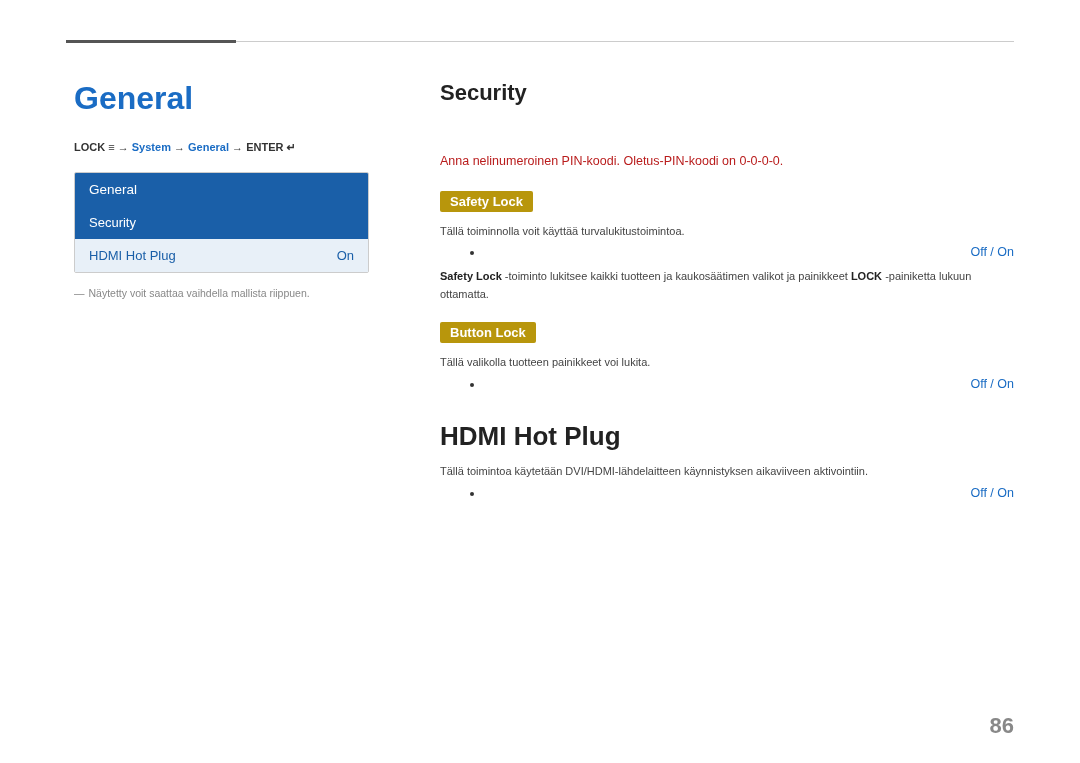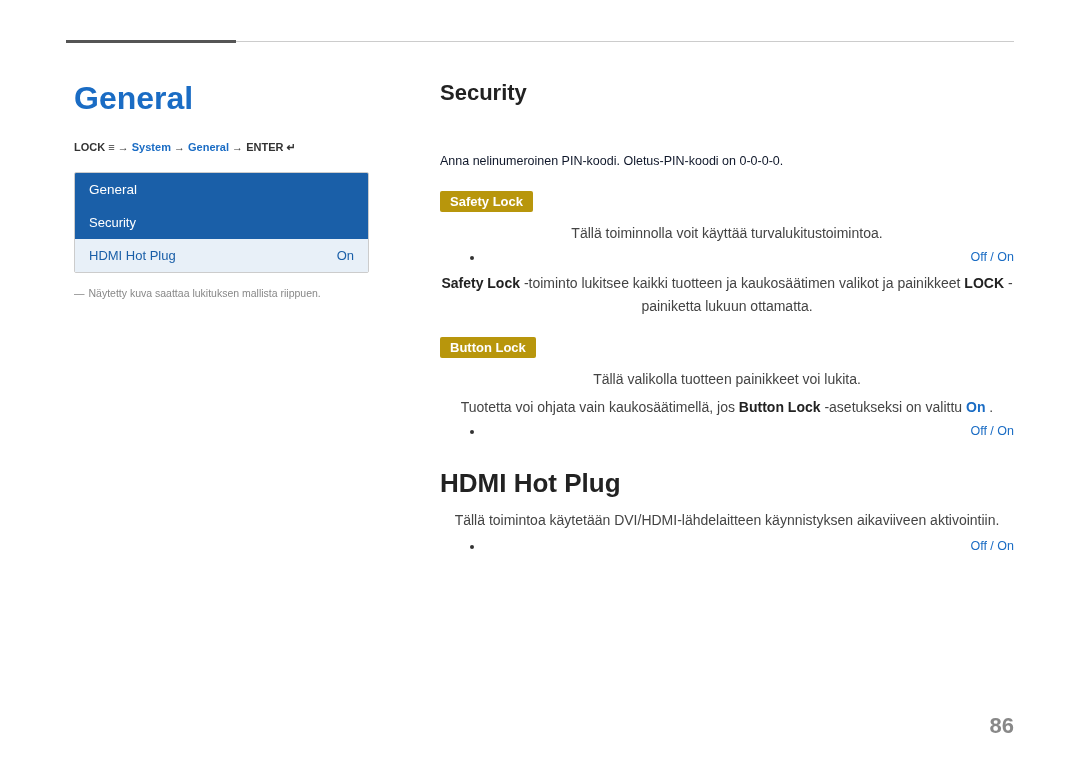--- a/index.html
+++ b/index.html
@@ -131,44 +131,43 @@
     }
 
     .section-title.large {
       font-size: 26px;
       margin-top: 30px;
       margin-bottom: 10px;
     }
 
     .intro-text {
       font-size: 12.5px;
-      color: #0f172a;
+      color: #b91c1c;
       line-height: 1.6;
       margin-bottom: 6px;
       margin-top: 45px;
     }
 
     .subsection-header {
       display: inline-block;
       background: #b8960c;
       color: #fff;
       padding: 3px 10px;
       font-size: 13px;
       font-weight: bold;
       margin-top: 14px;
       margin-bottom: 10px;
       border-radius: 2px;
     }
 
     .body-text {
-      font-size: 14px;
+      font-size: 11px;
       color: #444;
       line-height: 1.65;
       margin-bottom: 5px;
-      text-align: center;
     }
 
     .bullet-item {
       font-size: 12.5px;
       color: #1a6cc4;
       margin-left: 22px;
       margin-bottom: 6px;
       list-style: disc;
       text-align: right;
     }
@@ -222,21 +221,21 @@
     <div class="menu-header">General</div>
     <div class="menu-item active">
       <span>Security</span>
     </div>
     <div class="menu-item normal">
       <span>HDMI Hot Plug</span>
       <span class="item-value">On</span>
     </div>
   </div>
 
-  <p class="footnote">Näytetty kuva saattaa lukituksen mallista riippuen.</p>
+  <p class="footnote">Näytetty voit saattaa vaihdella mallista riippuen.</p>
 </div>
 
 <div class="right-col">
 
   <h2 class="section-title">Security</h2>
 
   <p class="intro-text">Anna nelinumeroinen PIN-koodi. Oletus-PIN-koodi on 0-0-0-0.</p>
 
   <div class="subsection-header">Safety Lock</div>
 
@@ -251,27 +250,20 @@
     <span> -toiminto lukitsee kaikki tuotteen ja kaukosäätimen valikot ja painikkeet </span>
     <strong>LOCK</strong>
     <span>-painiketta lukuun ottamatta.</span>
   </p>
 
 
   <div class="subsection-header">Button Lock</div>
 
   <p class="body-text">Tällä valikolla tuotteen painikkeet voi lukita.</p>
 
-  <p class="body-text">
-    <span>Tuotetta voi ohjata vain kaukosäätimellä, jos </span>
-    <strong>Button Lock</strong>
-    <span> -asetukseksi on valittu </span>
-    <span class="highlight-on">On</span>
-    <span>.</span>
-  </p>
 
   <ul style="margin-left:22px; margin-bottom:12px;">
     <li class="bullet-item">Off / On</li>
   </ul>
 
   <h2 class="section-title large">HDMI Hot Plug</h2>
 
   <p class="body-text">Tällä toimintoa käytetään DVI/HDMI-lähdelaitteen käynnistyksen aikaviiveen aktivointiin.</p>
 
   <ul style="margin-left:22px; margin-top:6px;">

